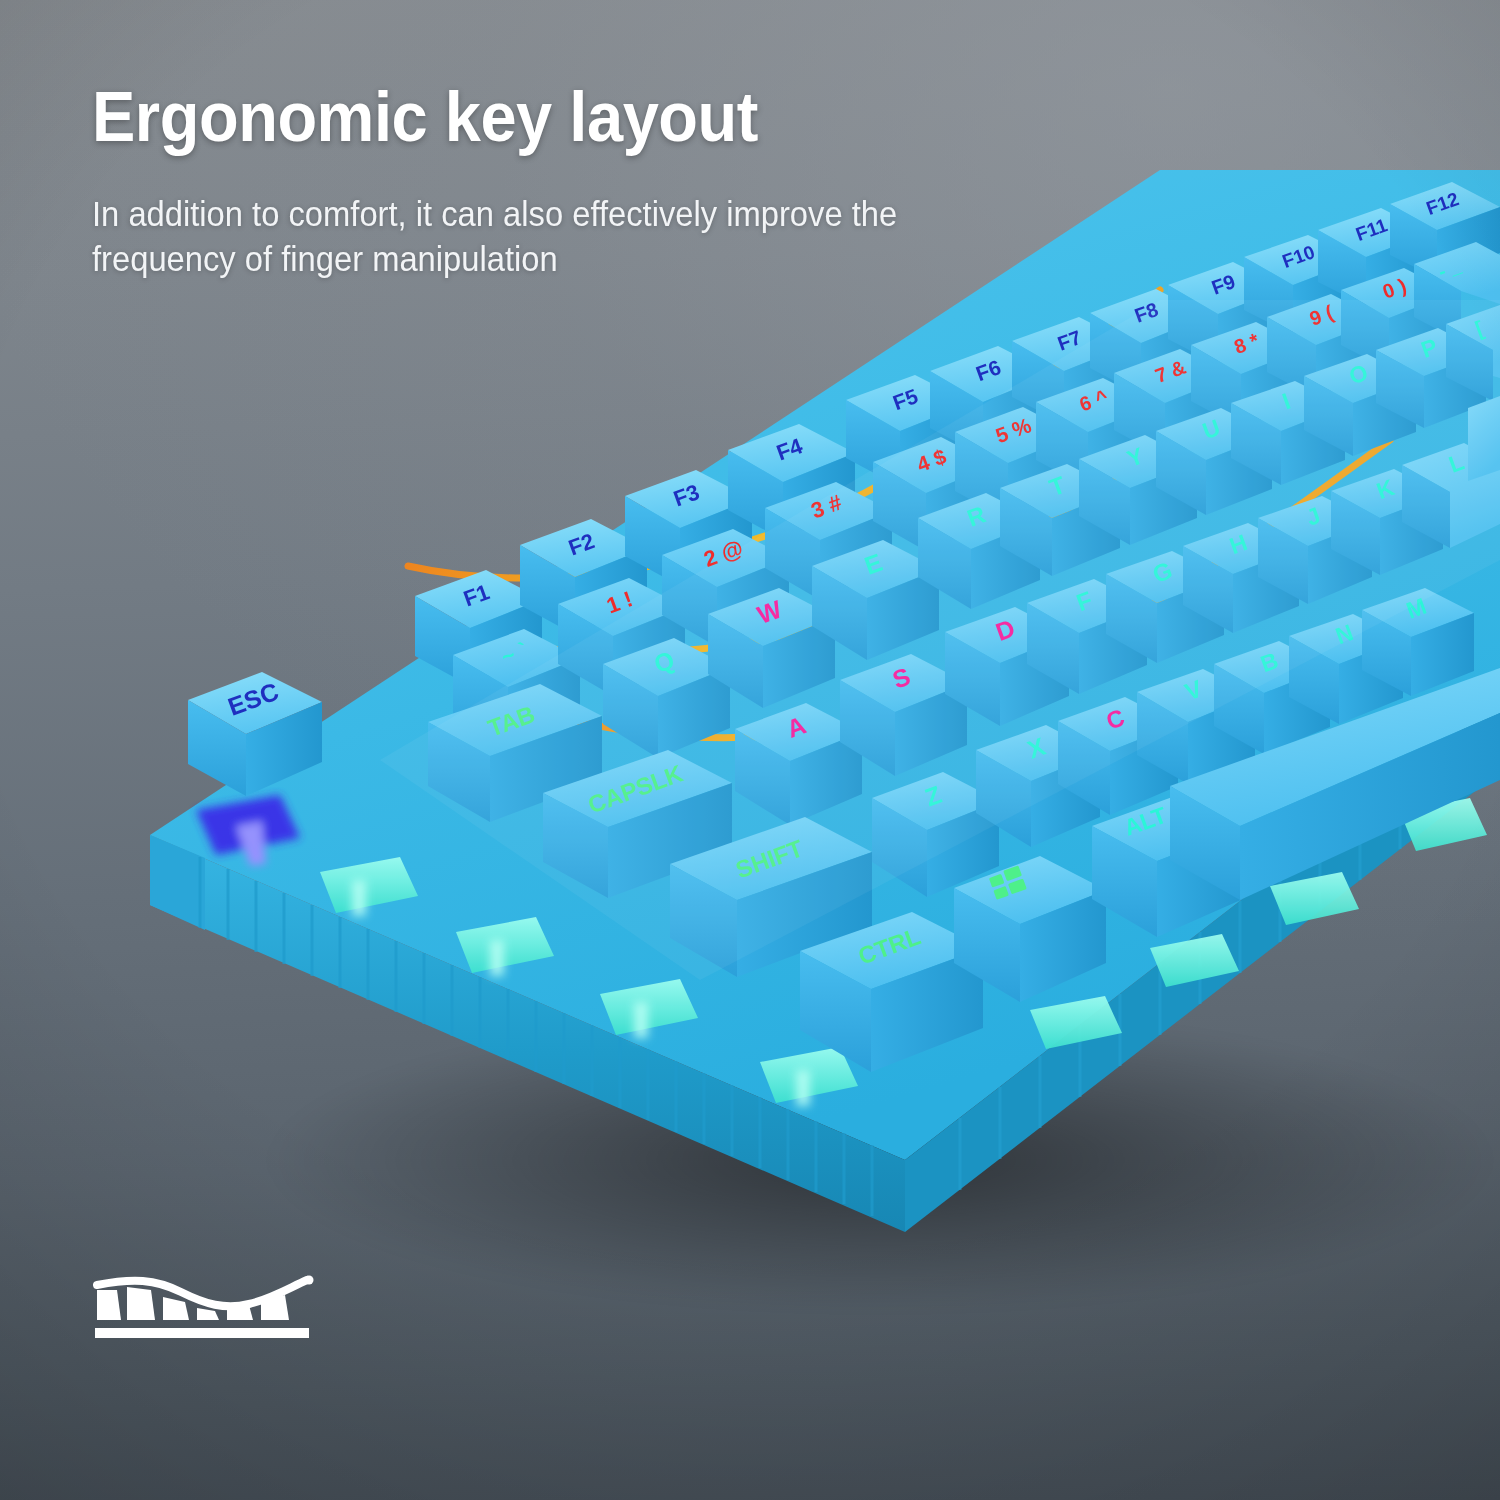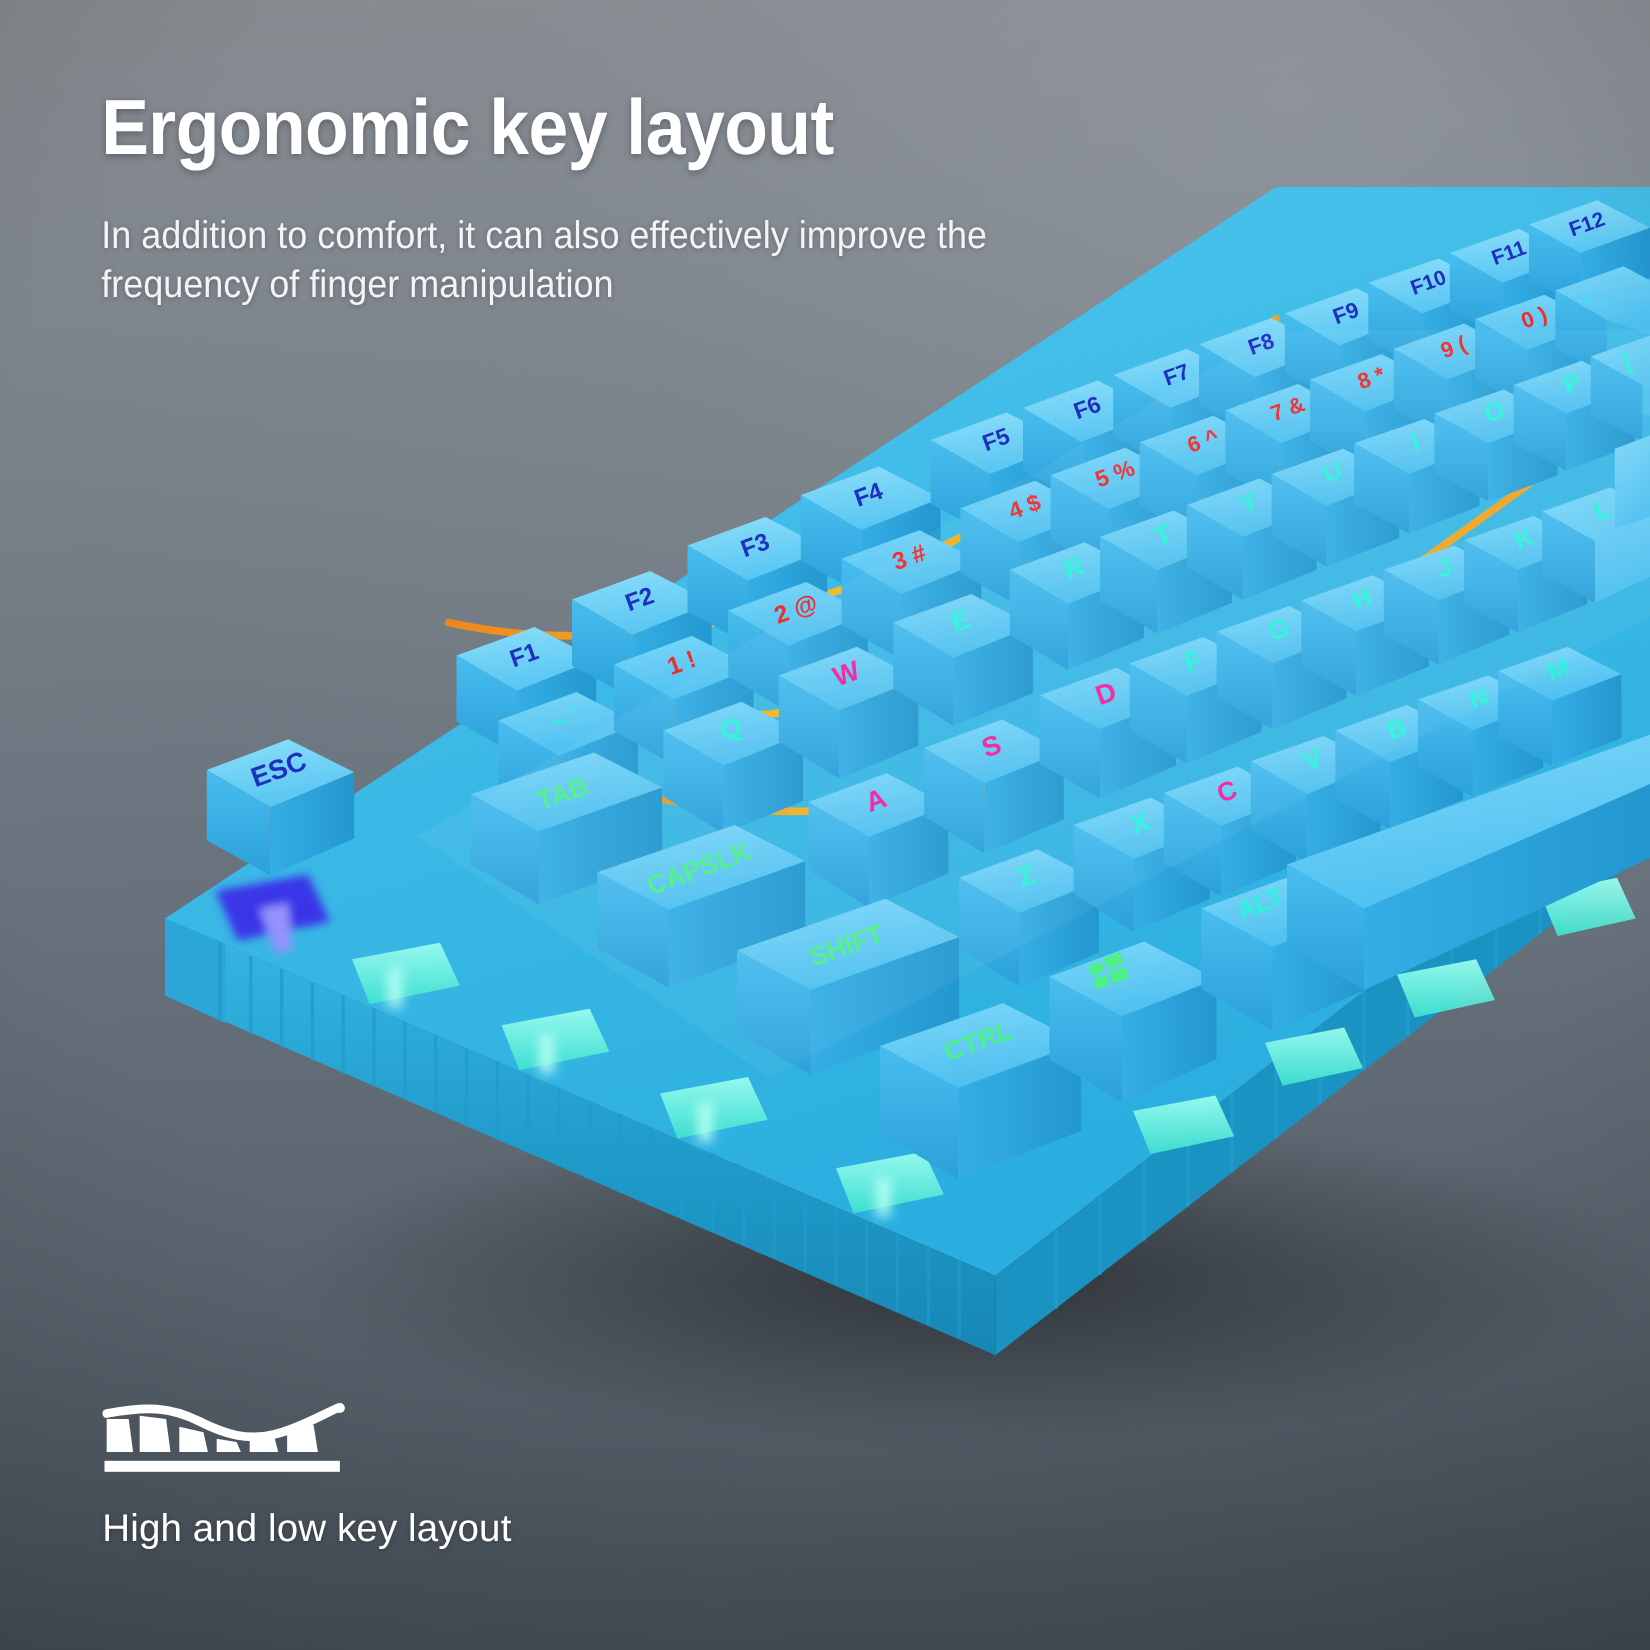--- a/index.html
+++ b/index.html
@@ -600,14 +600,13 @@
       <path d="M4 22 L24 22 L28 52 L4 52 Z"></path>
       <path d="M34 19 L58 22 L62 52 L34 52 Z"></path>
       <path d="M70 29 L92 34 L96 52 L70 52 Z"></path>
       <path d="M104 40 L122 43 L126 52 L104 52 Z"></path>
       <path d="M134 39 L156 37 L160 52 L134 52 Z"></path>
       <path d="M168 33 L192 27 L196 52 L168 52 Z"></path>
     </g>
 
     <rect x="2" y="60" width="214" height="10" fill="#ffffff"></rect>
   </svg>
-  <div id="caption-text">High and low key layout</div>
 </div>
 
 </body></html>

